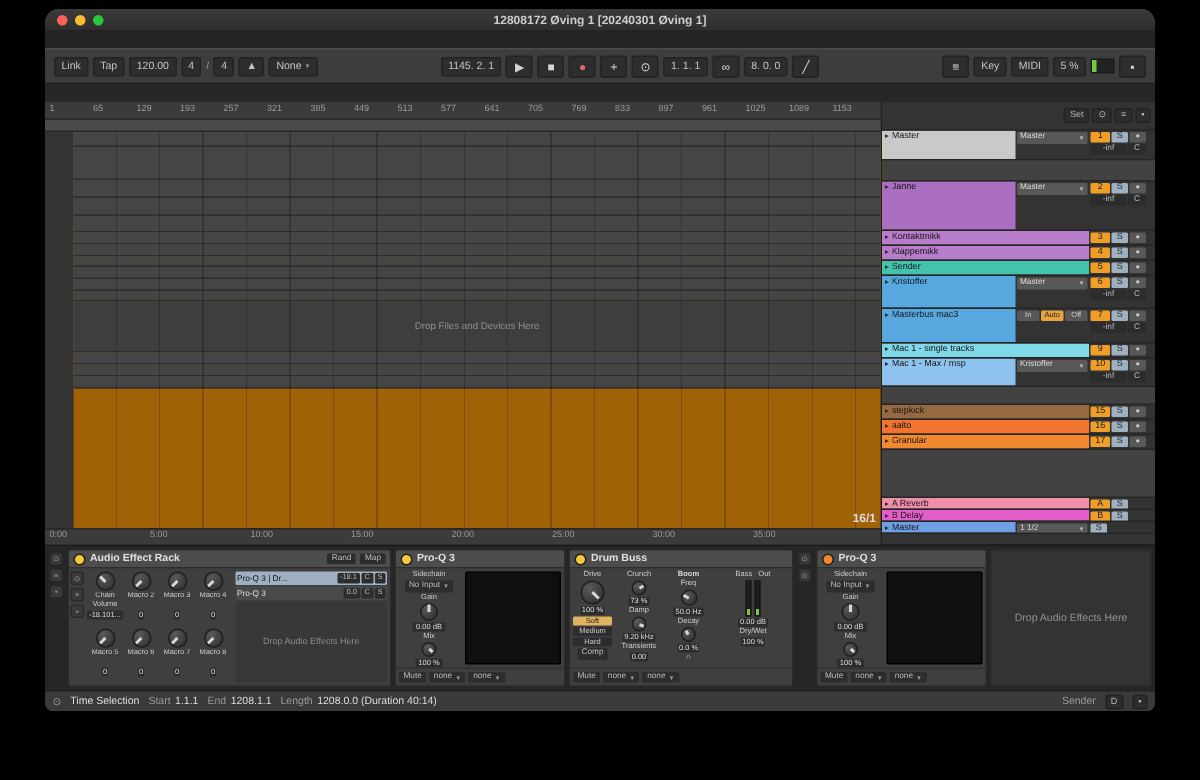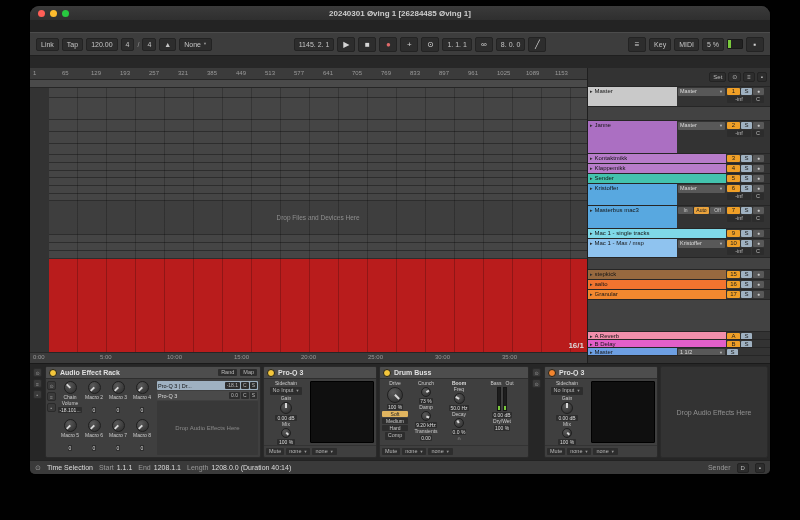--- a/index.html
+++ b/index.html
@@ -31,21 +31,21 @@
   .spacer{flex:1;}
   .cpu-meter{width:14px;height:8px;background:#222;border:1px solid #1a1a1a;border-radius:1px;
              position:relative;overflow:hidden;}
   .cpu-meter::after{content:"";position:absolute;left:0;bottom:0;top:0;width:3px;background:#79c93c;}
   
   .main{flex:1;display:flex;min-height:0;background:#2b2b2b;}
   .arrange{flex:1;display:flex;flex-direction:column;min-width:0;border-right:1px solid #1f1f1f;background:#333;}
   .bar-ruler{flex:none;height:11px;position:relative;background:#3b3b3b;border-bottom:1px solid #262626;overflow:hidden;}
   .bar-num{position:absolute;top:2px;font-size:6px;color:#9a9a9a;}
   .scrub{flex:none;height:7px;background:#4a4a4a;border-bottom:1px solid #262626;}
-  .lanes{flex:1;position:relative;background:#b91c1c;overflow:hidden;margin-left:19px;}
+  .lanes{flex:1;position:relative;background:#a16207;overflow:hidden;margin-left:19px;}
   .gridlines{position:absolute;inset:0;z-index:5;pointer-events:none;
     background:repeating-linear-gradient(to right,transparent 0 28px,rgba(0,0,0,.22) 28px 29px);}
   .grid-size{position:absolute;right:3px;bottom:2px;z-index:6;font-size:8px;color:#dcdcdc;font-weight:bold;}
   .lane{position:relative;border-bottom:1px solid #2d2d2d;box-sizing:border-box;}
   .lane.empty{background:#454545;}
   .lane.drop{background:#3e3e3e;display:flex;align-items:center;justify-content:center;}
   .drop-text{font-size:6.5px;color:#8f8f8f;}
   .clip{position:absolute;left:0;top:0;bottom:1px;border-radius:1px;overflow:hidden;}
   .waveband{position:absolute;left:0;right:0;bottom:1px;
     background-image:
@@ -148,21 +148,21 @@
 <body>
 
 <div class="window">
 
   <div class="titlebar">
     <div class="traffic">
       <span class="tl red"></span>
       <span class="tl yel"></span>
       <span class="tl grn"></span>
     </div>
-    <div class="title">20240301 Øving 1  [26284485 Øving 1]</div>
+    <div class="title">12808172 Øving 1  [20240301 Øving 1]</div>
   </div>
 
   <div class="gap1"></div>
 
   <div class="toolbar">
     <span class="chip">Link</span>
     <span class="chip">Tap</span>
     <span class="chip">120.00</span>
     <span class="chip">4</span>
     <span class="septext">/</span>

